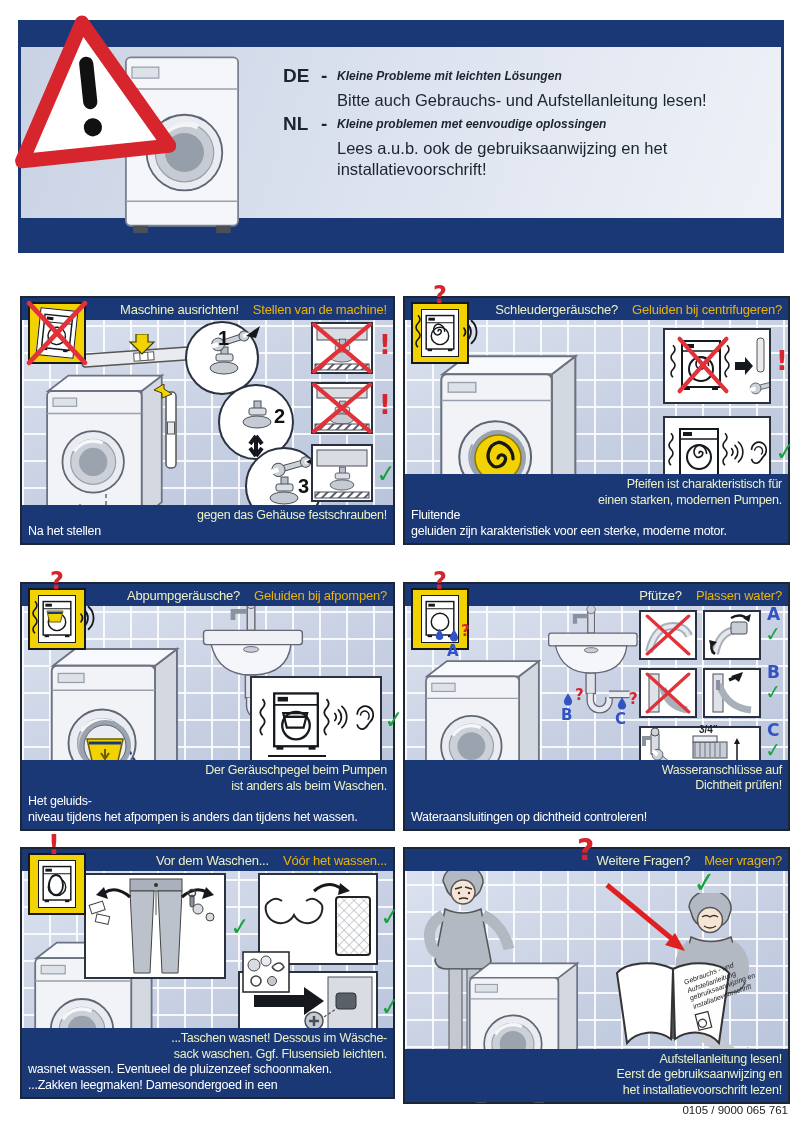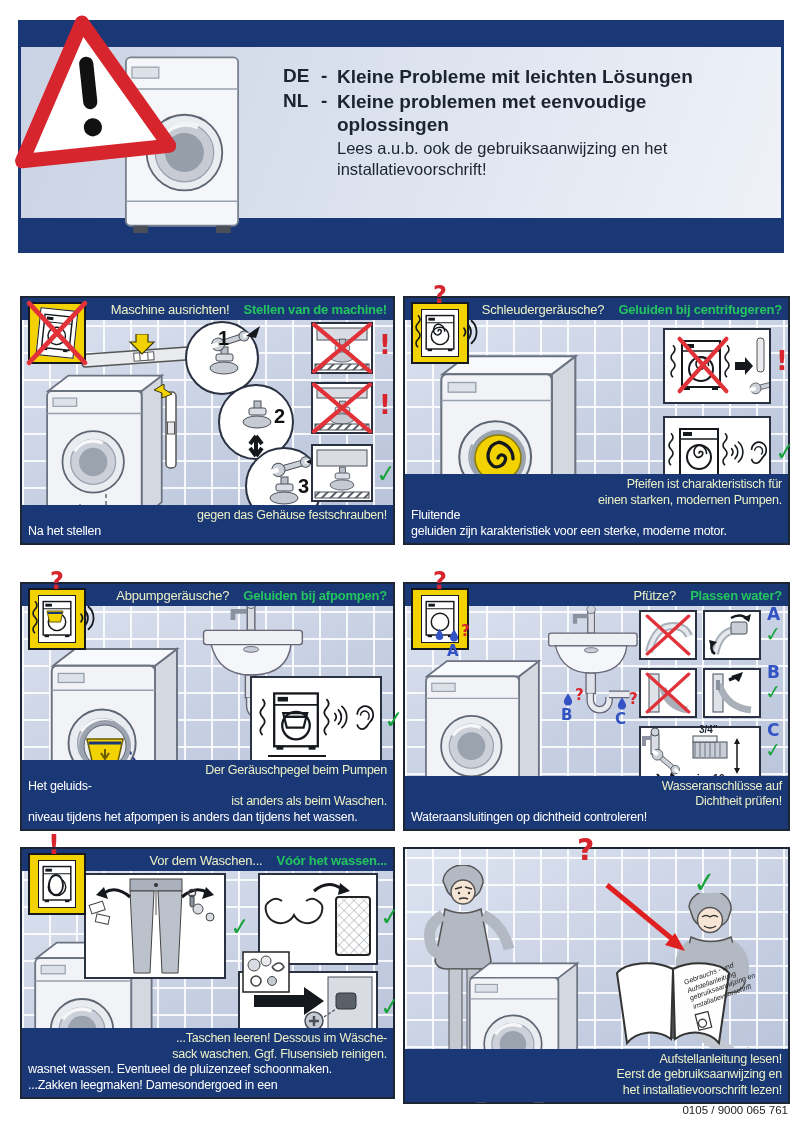--- a/index.html
+++ b/index.html
@@ -14,40 +14,40 @@
   
   .hdr{position:absolute; left:18px; top:20px; width:766px; height:233px;
        border:3px solid var(--navy);
        background:linear-gradient(110deg,#c9d2e4 0%,#dde3ef 50%,#eff2f8 100%);}
   .hdr-top{position:absolute; top:0; left:0; right:0; height:24px; background:var(--navy);}
   .hdr-bot{position:absolute; bottom:0; left:0; right:0; height:32px; background:var(--navy);}
   .hdr-text{position:absolute; left:262px; top:42px; width:432px; color:#1c2430;
             display:grid; grid-template-columns:38px 16px 1fr; column-gap:0; row-gap:2px;}
   .hdr-label{font-weight:bold; font-size:19px;}
   .hdr-dash{font-weight:bold; font-size:19px;}
-  .hdr-title{font-weight:bold; font-size:19px; line-height:23px;}
+  .hdr-title{font-weight:bold; font-size:12px; line-height:23px;font-style:italic;}
   .hdr-sub{font-size:16.5px; line-height:21px; grid-column:3;}
   .tri{position:absolute; left:8px; top:14px; width:162px; height:152px; transform:rotate(-6deg); z-index:6;}
 
   
   .panel{position:absolute; border:2px solid #1d2634; overflow:visible;
          background:
            repeating-linear-gradient(90deg, rgba(255,255,255,.85) 0 2px, rgba(255,255,255,0) 2px 27px),
            repeating-linear-gradient(0deg, rgba(255,255,255,.85) 0 2px, rgba(255,255,255,0) 2px 27px),
            linear-gradient(155deg,#dde3f0 0%,#c6cfe2 55%,#b6c1d8 100%);}
   .titlebar{position:absolute; top:0; left:0; right:0; height:22px; background:var(--navy); z-index:4;
             display:flex; justify-content:flex-end; align-items:center; gap:14px; padding:0 6px;
             font-size:13px; letter-spacing:-0.2px; white-space:nowrap;}
-  .tt-de{color:var(--pale);} .tt-nl{color:#22c55e;font-weight:bold;}
+  .tt-de{color:var(--pale);} .tt-nl{color:#eab308;}
   .caption{position:absolute; left:0; right:0; bottom:0; background:var(--navy); z-index:3;
            padding:3px 6px 4px; font-size:12.5px; line-height:15.5px; letter-spacing:-0.25px;}
   .cap-line{white-space:nowrap;}
   .cap-de{text-align:right; color:var(--pale);}
   .cap-nl{text-align:left; color:#fff;}
-  .cap-nl-gap{margin-top:0;}
+  .cap-nl-gap{margin-top:16px;}
 
   .iconbox{position:absolute; left:6px; top:4px; width:58px; height:62px; background:var(--yellow);
            border:2px solid var(--ink); z-index:5; display:flex; align-items:center; justify-content:center;}
   .iconbox-inner{width:38px; height:48px; background:#fff; border:1.5px solid var(--ink); position:relative;
                  display:flex; align-items:center; justify-content:center;}
 
   .whitebox{position:absolute; background:#fff; border:2px solid #2a3140; z-index:2;}
   .mark{position:absolute; font-weight:bold; z-index:6; font-family:"DejaVu Sans",sans-serif; line-height:1;}
   .mark-q{color:var(--red); font-size:24px;}
   .mark-warn{color:var(--red); font-size:26px;}
@@ -168,20 +168,21 @@
   <header class="hdr">
     <div class="hdr-top"></div>
     <div class="hdr-bot"></div>
     <svg class="abs" style="left:100px; top:28px; width:122px; height:186px; z-index:2" viewBox="0 0 100 150">
         <use href="#wmf"></use>
       </svg>
     <div class="hdr-text">
       <span class="hdr-label">DE</span>
       <span class="hdr-dash">-</span>
       <span class="hdr-title">Kleine Probleme mit leichten Lösungen</span>
+      <span class="hdr-sub">Bitte auch Gebrauchs- und Aufstellanleitung lesen!</span>
       <span class="hdr-label">NL</span>
       <span class="hdr-dash">-</span>
       <span class="hdr-title">Kleine problemen met eenvoudige oplossingen</span>
       <span class="hdr-sub">Lees a.u.b. ook de gebruiksaanwijzing en het installatievoorschrift!</span>
     </div>
   </header>
   <svg class="tri" viewBox="0 0 160 150">
     <path d="M80,8 L153,138 L7,138 Z" fill="#fff" stroke="#d6252c" stroke-width="14" stroke-linejoin="round"></path>
     <rect x="73" y="42" width="14" height="52" rx="7" fill="#111"></rect>
     <circle cx="80" cy="112" r="9" fill="#111"></circle>
@@ -394,22 +395,22 @@
         </g>
         <use href="#squig" x="70" y="18" width="9" height="44"></use>
         <use href="#waves" x="80" y="22" width="17" height="34"></use>
         <use href="#ear" x="98" y="24" width="24" height="32"></use>
         <line x1="16" y1="78" x2="74" y2="78" stroke="#15181c" stroke-width="2"></line>
       </svg>
     </div>
     <span class="mark mark-check" style="left:362px; top:124px">✓</span>
     <div class="caption">
       <div class="cap-line cap-de">Der Geräuschpegel beim Pumpen</div>
+      <div class="cap-line cap-de">ist anders als beim Waschen.</div>
       <div class="cap-line cap-nl">Het geluids-</div>
-      <div class="cap-line cap-de">ist anders als beim Waschen.</div>
       <div class="cap-line cap-nl">niveau tijdens het afpompen is anders dan tijdens het wassen.</div>
     </div>
   </section>
 
   <section class="panel" style="left:403px; top:582px; width:387px; height:249px">
     <div class="titlebar">
       <span class="tt-de">Pfütze?</span>
       <span class="tt-nl">Plassen water?</span>
     </div>
     <div class="iconbox">
@@ -581,28 +582,32 @@
         <rect x="1" y="1" width="46" height="40" fill="#fff" stroke="#222" stroke-width="1.5"></rect>
         <circle cx="12" cy="14" r="6" fill="#d9dde3" stroke="#444"></circle>
         <circle cx="24" cy="10" r="5" fill="#e9ebee" stroke="#444"></circle>
         <path d="M30,16 q8,-8 12,0 q-6,8 -12,0" fill="none" stroke="#444" stroke-width="1.6"></path>
         <circle cx="14" cy="30" r="5" fill="none" stroke="#444" stroke-width="1.6"></circle>
         <circle cx="30" cy="30" r="4.5" fill="#c6cbd3" stroke="#444"></circle>
       </svg>
     </div>
     <span class="mark mark-check" style="left:358px; top:146px">✓</span>
     <div class="caption">
-      <div class="cap-line cap-de">...Taschen leeren! Dessous im Wäsche-</div>
-      <div class="cap-line cap-de">sack waschen. Ggf. Flusensieb reinigen.</div>
+      <div class="cap-line cap-de">...Taschen wasnet! Dessous im Wäsche-</div>
+      <div class="cap-line cap-de">sack waschen. Ggf. Flusensieb leichten.</div>
       <div class="cap-line cap-nl">wasnet wassen. Eventueel de pluizenzeef schoonmaken.</div>
       <div class="cap-line cap-nl">...Zakken leegmaken! Damesondergoed in een</div>
     </div>
   </section>
 
   <section class="panel" style="left:403px; top:847px; width:387px; height:257px">
+    <div class="titlebar">
+      <span class="tt-de">Weitere Fragen?</span>
+      <span class="tt-nl">Meer vragen?</span>
+    </div>
     <span class="mark mark-q" style="left:172px; top:-14px; font-size:30px">?</span>
 
     <svg class="art" style="left:6px; top:16px; width:120px; height:210px" viewBox="0 0 120 210">
       <path d="M32,16 a20,17 0 0 1 40,2 l-3,8 a18,15 0 0 1 -34,-3 z" fill="#b3b9c3" stroke="#555" stroke-width="1.5"></path>
       <circle cx="52" cy="27" r="12" fill="#f6e4d4" stroke="#555" stroke-width="1.5"></circle>
       <path d="M44,24 l7,-2 M54,22 l7,2" stroke="#333" stroke-width="1.6"></path>
       <circle cx="48" cy="28" r="1.2" fill="#333"></circle>
         <circle cx="58" cy="28" r="1.2" fill="#333"></circle>
       <path d="M48,34 q5,-2 9,0" fill="none" stroke="#333" stroke-width="1.4"></path>
       <path d="M34,44 q18,8 36,0 l10,52 q-2,8 -12,8 l-32,0 q-10,0 -12,-8 z" fill="#b3b9c3" stroke="#555" stroke-width="1.5"></path>

